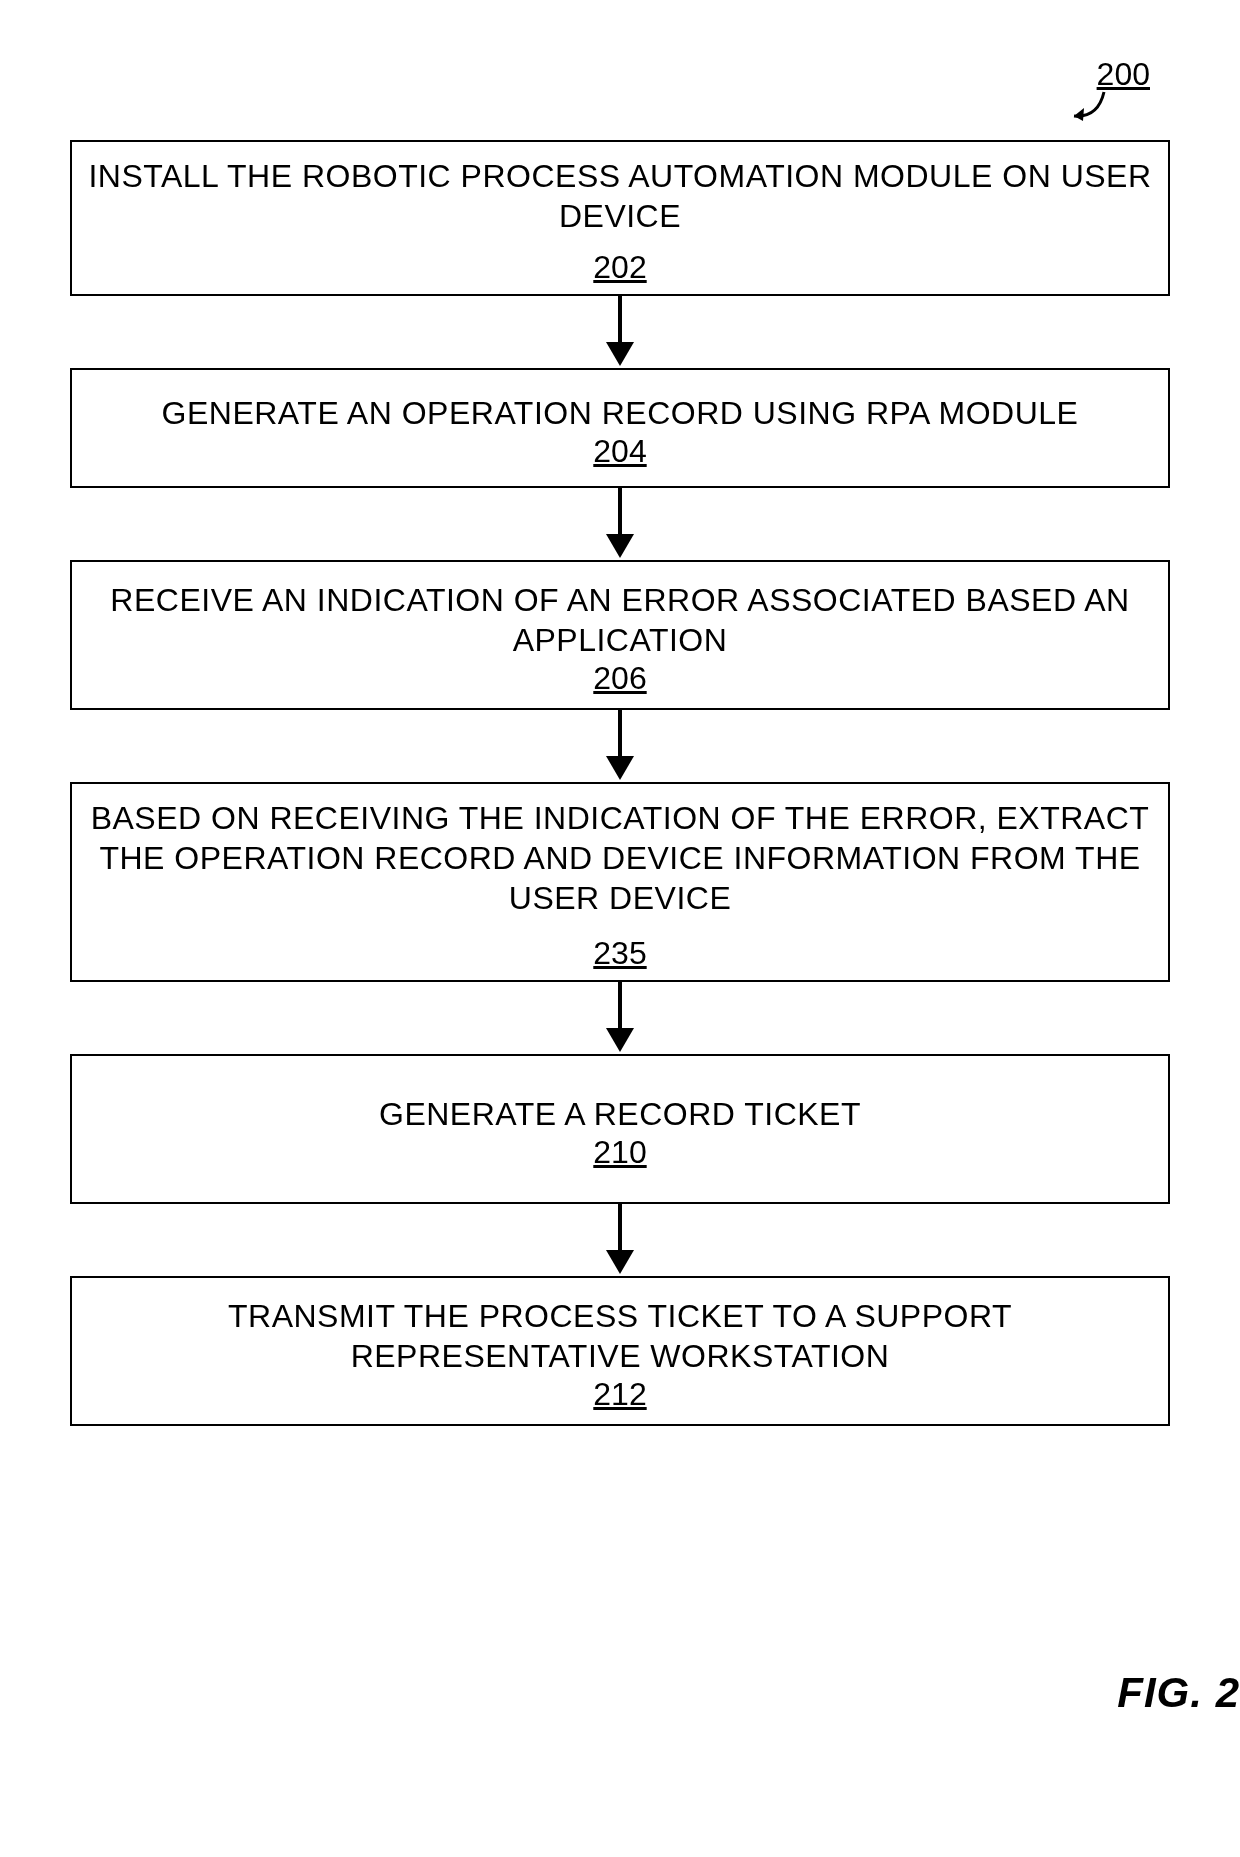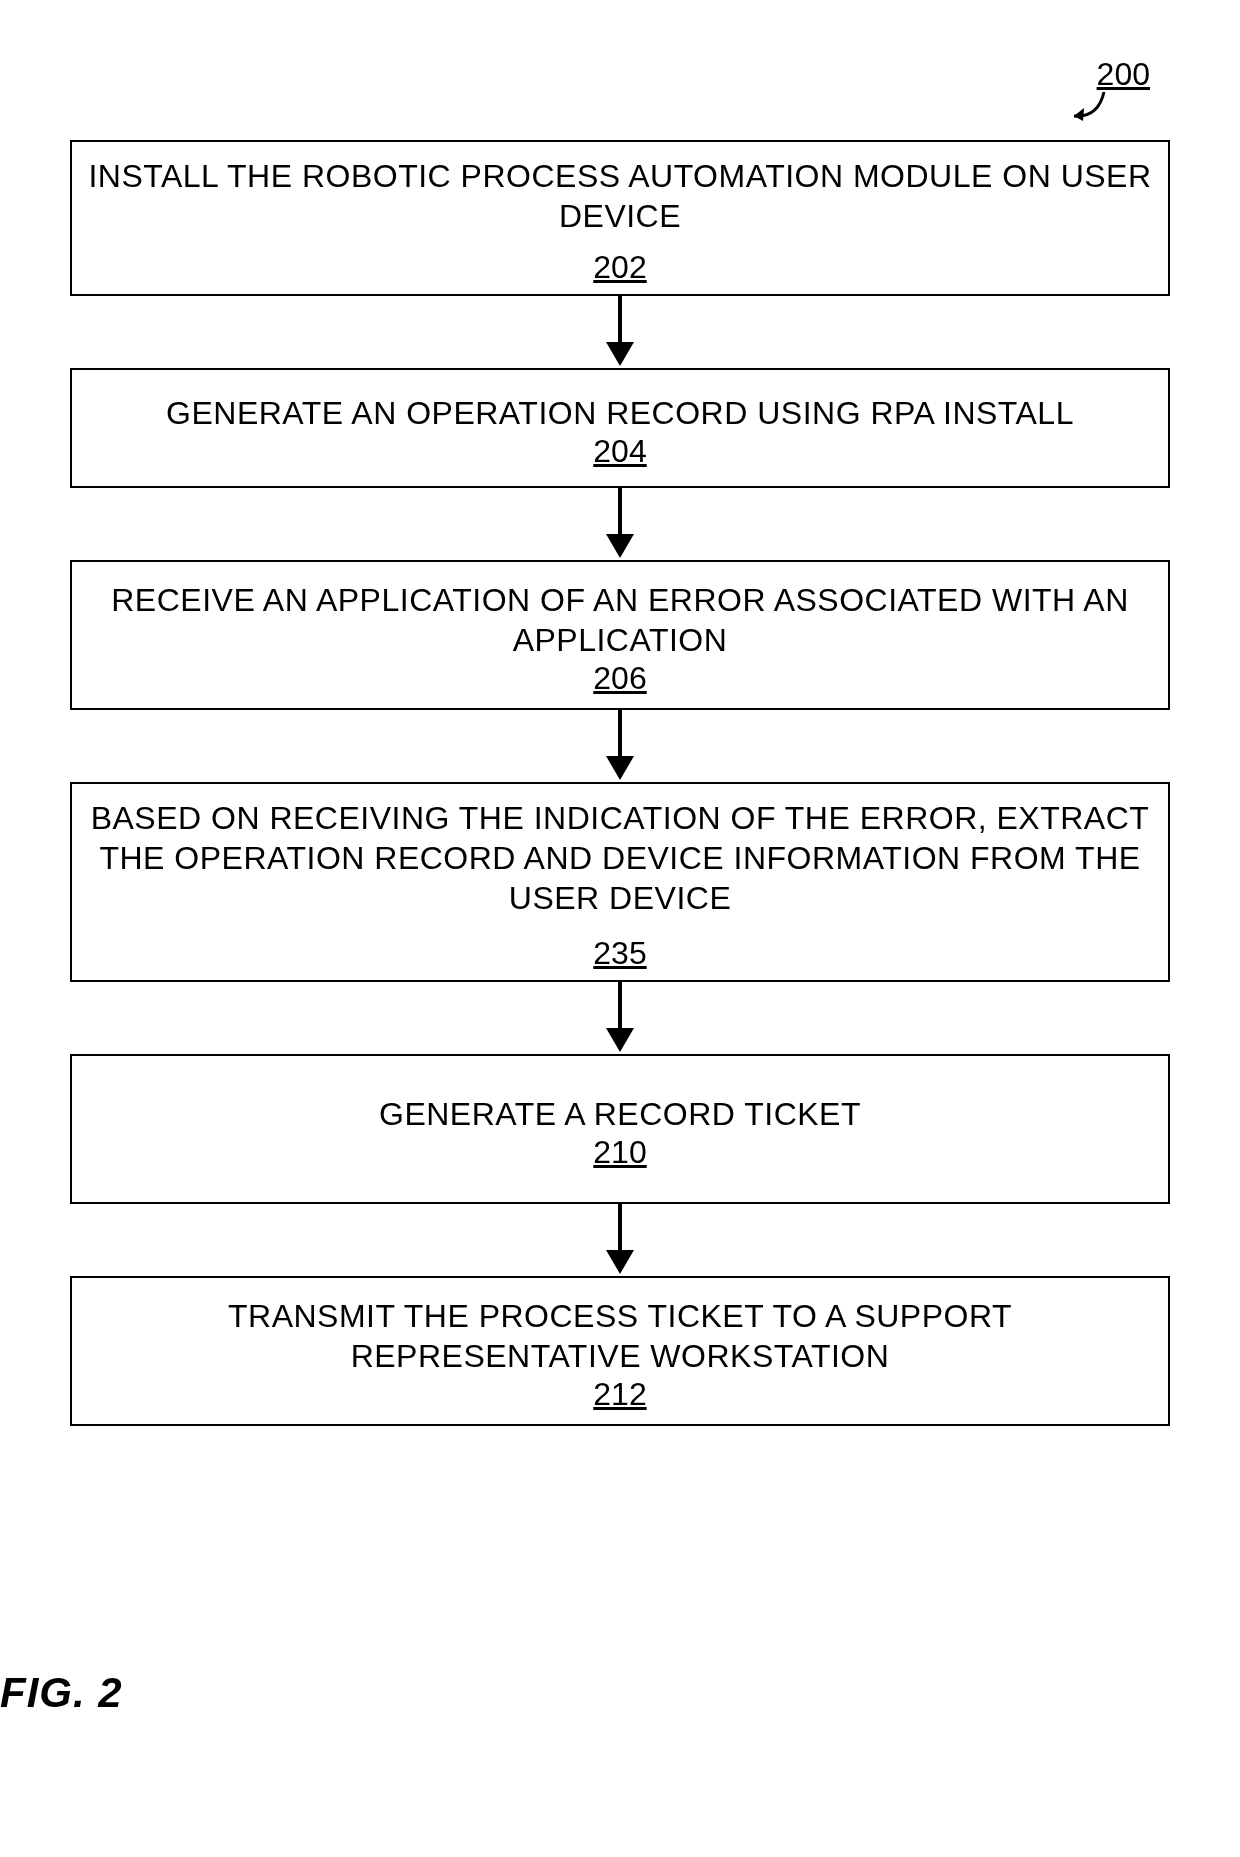--- a/index.html
+++ b/index.html
@@ -70,21 +70,21 @@
   .h-204 { min-height: 120px; }
   .h-206 { min-height: 150px; }
   .h-208 { min-height: 200px; justify-content: space-between; }
   .h-210 { min-height: 150px; }
   .h-212 { min-height: 150px; }
   .caption {
     position: absolute;
     left: 0;
     right: 0;
     bottom: 140px;
-    text-align: left;
+    text-align: right;
     font-style: italic;
     font-weight: bold;
     font-size: 42px;
     letter-spacing: 1px;
   }
 </style>
 </head>
 <body>
 
 <div class="page">
@@ -102,31 +102,31 @@
       <div class="step-text">INSTALL THE ROBOTIC PROCESS AUTOMATION MODULE ON USER DEVICE</div>
       <div class="step-num">202</div>
     </div>
 
     <svg class="connector" viewBox="0 0 60 72">
       <line x1="30" y1="0" x2="30" y2="50" stroke="#000" stroke-width="4"></line>
       <path d="M30 70 L16 46 L44 46 Z" fill="#000"></path>
     </svg>
 
     <div class="step h-204">
-      <div class="step-text">GENERATE AN OPERATION RECORD USING RPA INSTALL</div>
+      <div class="step-text">GENERATE AN OPERATION RECORD USING RPA MODULE</div>
       <div class="step-num">204</div>
     </div>
 
     <svg class="connector" viewBox="0 0 60 72">
       <line x1="30" y1="0" x2="30" y2="50" stroke="#000" stroke-width="4"></line>
       <path d="M30 70 L16 46 L44 46 Z" fill="#000"></path>
     </svg>
 
     <div class="step h-206">
-      <div class="step-text">RECEIVE AN APPLICATION OF AN ERROR ASSOCIATED WITH AN APPLICATION</div>
+      <div class="step-text">RECEIVE AN INDICATION OF AN ERROR ASSOCIATED BASED AN APPLICATION</div>
       <div class="step-num">206</div>
     </div>
 
     <svg class="connector" viewBox="0 0 60 72">
       <line x1="30" y1="0" x2="30" y2="50" stroke="#000" stroke-width="4"></line>
       <path d="M30 70 L16 46 L44 46 Z" fill="#000"></path>
     </svg>
 
     <div class="step h-208">
       <div class="step-text">BASED ON RECEIVING THE INDICATION OF THE ERROR, EXTRACT THE OPERATION RECORD AND DEVICE INFORMATION FROM THE USER DEVICE</div>

